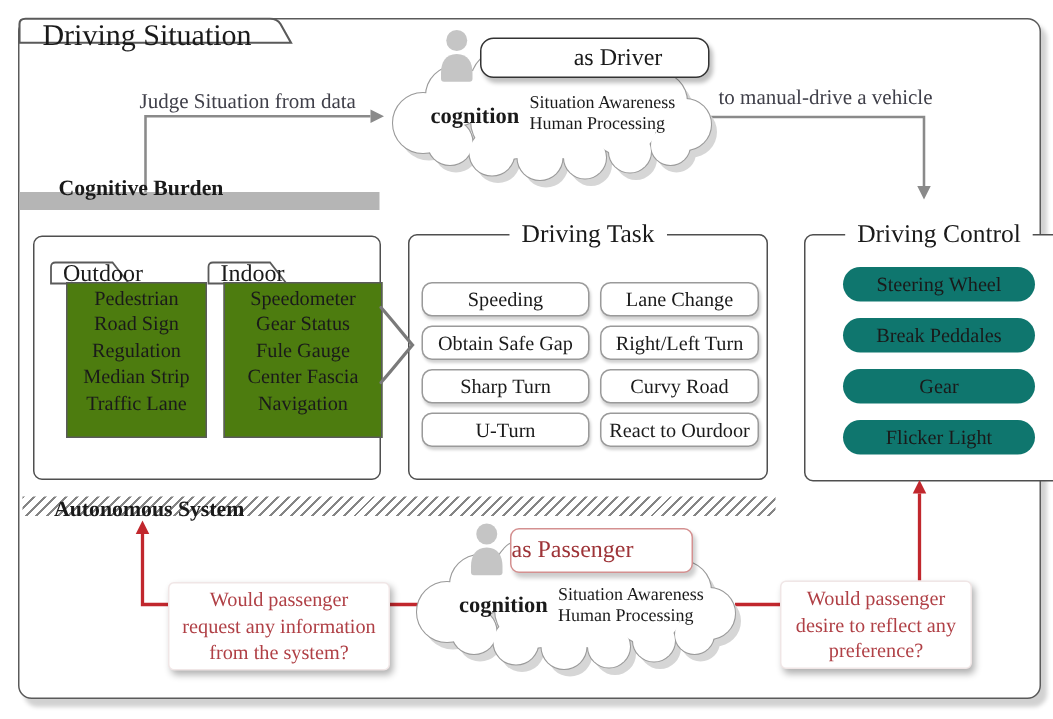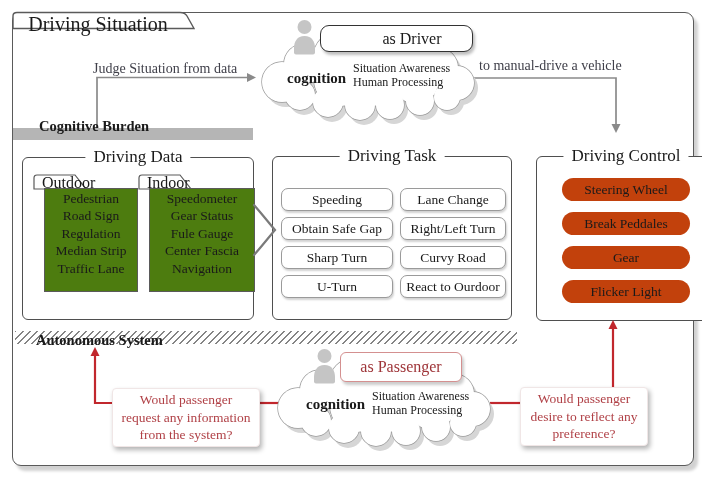--- a/index.html
+++ b/index.html
@@ -21,37 +21,37 @@
   
   .folder-body{border:1.2px solid #5a5a5a;background:#4d7c0f;padding-top:1px;text-align:center;
     font-size:13.5px;line-height:17.4px;margin-left:10px;}
   .folder-tab-label{font-size:16px;padding-left:7px;line-height:14px;z-index:2;}
   
   #task-grid{left:8px;top:31px;display:grid;grid-template-columns:112px 106px;column-gap:7px;row-gap:6px;}
   #task-grid .task-item{height:21px;border:1px solid #9a9a9a;border-radius:7px;background:#fff;
     box-shadow:1px 2px 2px rgba(0,0,0,.18);display:flex;align-items:center;justify-content:center;
     font-size:13.5px;}
   
-  .control-item{width:128px;height:23px;align-self:center;background:#c2410c;border-radius:12px;
+  .control-item{width:128px;height:23px;align-self:center;background:#0f766e;border-radius:12px;
     display:flex;align-items:center;justify-content:center;font-size:13.5px;}
   
   #cognitive-burden-bar{left:13px;top:128px;width:240px;height:12px;background:#b5b5b5;z-index:1;}
   #cognitive-burden-label{left:39px;top:118px;font-size:14.5px;font-weight:bold;z-index:3;}
   #autonomous-system-bar{left:15px;top:331px;width:502px;height:13px;z-index:1;
     background:repeating-linear-gradient(135deg,#858585 0 1.4px,rgba(0,0,0,0) 1.4px 5px);}
   #autonomous-system-label{left:36px;top:332px;font-size:14.5px;font-weight:bold;z-index:3;}
   
   .arrow-label{font-size:14px;color:#40404a;z-index:3;white-space:nowrap;}
   
   #as-driver-badge{left:320px;top:25px;width:120px;height:25px;border:1.4px solid #333;
     border-radius:9px;background:#fff;box-shadow:2px 3px 3px rgba(0,0,0,.25);z-index:3;
     display:flex;align-items:center;justify-content:center;font-size:16px;padding-left:31px;}
   #as-passenger-badge{left:340px;top:352px;width:120px;height:28px;border:1.4px solid #d49090;
     border-radius:6px;background:#fff;box-shadow:2px 3px 3px rgba(0,0,0,.2);z-index:3;
-    display:flex;align-items:center;justify-content:center;font-size:16px;color:#9e3438;}
+    display:flex;align-items:center;font-size:16px;color:#9e3438;}
   
   .cognition-label{font-weight:bold;font-size:15px;z-index:3;}
   .cloud-lines{font-size:12px;line-height:13.5px;z-index:3;white-space:pre-line;}
   
   .question-box{background:#fff;border:1px solid #f0e6e6;border-radius:4px;z-index:3;
     box-shadow:2px 3px 5px rgba(0,0,0,.3);color:#b04046;font-size:13.5px;line-height:17.5px;
     text-align:center;white-space:pre-line;display:flex;align-items:center;justify-content:center;}
   #question-left-box{left:112px;top:388px;width:146px;height:57px;}
   #question-right-box{left:520px;top:387px;width:126px;height:57px;}
   .person-icon{z-index:3;}
@@ -219,21 +219,20 @@
     <span>as Driver</span>
   </div>
   <div class="abs cognition-label" style="left:287px;top:70px;">cognition</div>
   <div class="abs cloud-lines" style="left:353px;top:62px;">Situation Awareness
 Human Processing</div>
 
   <div class="abs" id="cognitive-burden-bar"></div>
   <div class="abs" id="cognitive-burden-label">Cognitive Burden</div>
 
   <div class="abs legend-box" id="driving-data-box">
-    <span class="legend">Driving Data</span>
     <svg class="abs" style="left:10px;top:16px;" width="58" height="16">
       <path d="M1,15 L1,4 Q1,1 4,1 L42,1 L53,15 Z" fill="#fff" stroke="#5a5a5a" stroke-width="1.2"></path>
     </svg>
     <div class="abs folder-tab-label" style="left:12px;top:18px;">Outdoor</div>
     <div class="abs folder-body" style="left:11px;top:30px;width:92px;height:101px;">
         <div class="data-item">Pedestrian</div>
         <div class="data-item">Road Sign</div>
         <div class="data-item">Regulation</div>
         <div class="data-item">Median Strip</div>
         <div class="data-item">Traffic Lane</div>

